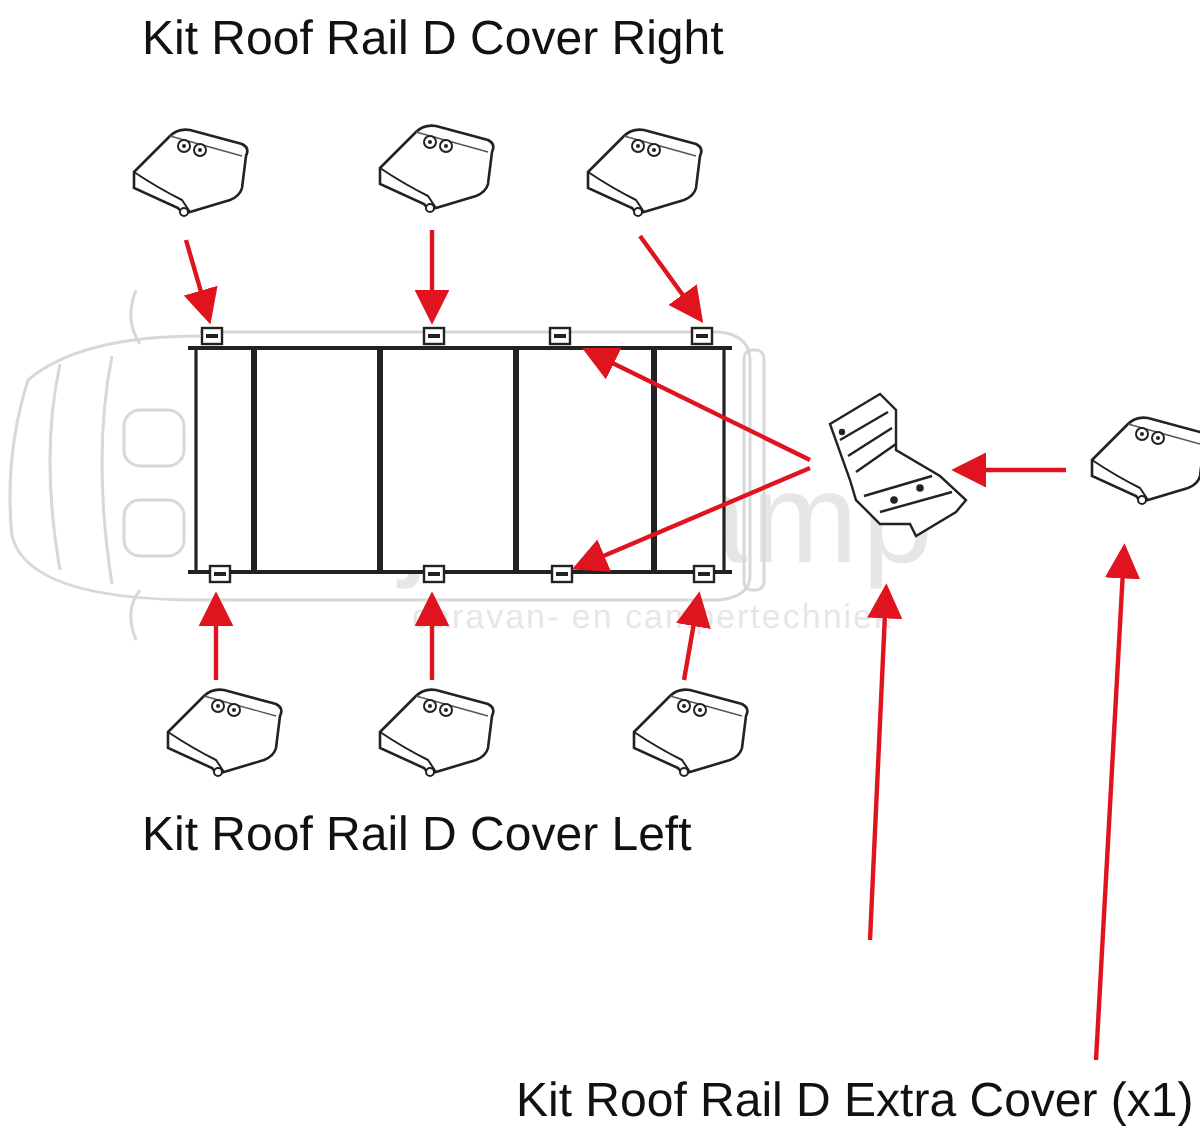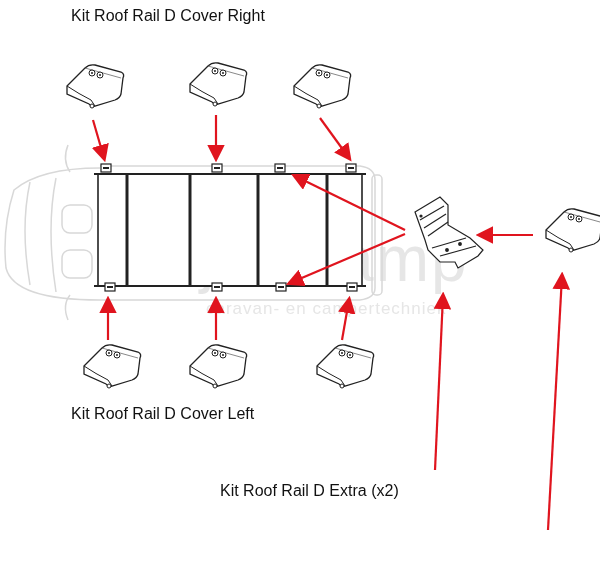--- a/index.html
+++ b/index.html
@@ -1,21 +1,21 @@
 <!DOCTYPE html>
 <html><head>
 <meta charset="utf-8">
 <style>
   html, body { margin: 0; padding: 0; background: #ffffff; }
   body { width: 600px; height: 568px; position: relative; overflow: hidden; }
   #stage { position: absolute; left: 0; top: 0; width: 600px; height: 568px; }
   .label {
     position: absolute;
     font-family: "Liberation Sans", sans-serif;
-    font-size: 16px;
+    font-size: 24px;
     color: #111111;
     white-space: nowrap;
     line-height: 1;
   }
   #lbl-right { left: 71px; top: 8px; }
   #lbl-left { left: 71px; top: 406px; }
   #lbl-extra { left: 220px; top: 483px; }
   #lbl-extra-cover { left: 258px; top: 539px; }
   .wm-text {
     position: absolute;
@@ -120,14 +120,14 @@
       <line x1="405" y1="230" x2="295" y2="176" marker-end="url(#ah)"></line>
       <line x1="405" y1="234" x2="290" y2="283" marker-end="url(#ah)"></line>
       <line x1="533" y1="235" x2="480" y2="235" marker-end="url(#ah)"></line>
       <line x1="435" y1="470" x2="443" y2="296" marker-end="url(#ah)"></line>
       <line x1="548" y1="530" x2="562" y2="276" marker-end="url(#ah)"></line>
     </g>
   </svg>
 
   <div class="label" id="lbl-right">Kit Roof Rail D Cover Right</div>
   <div class="label" id="lbl-left">Kit Roof Rail D Cover Left</div>
-  <div class="label" id="lbl-extra">Kit Roof Rail D Extra (x2)</div>
+  <div class="label" id="lbl-extra-cover">Kit Roof Rail D Extra Cover (x1)</div>
 </div>
 
 </body></html>

